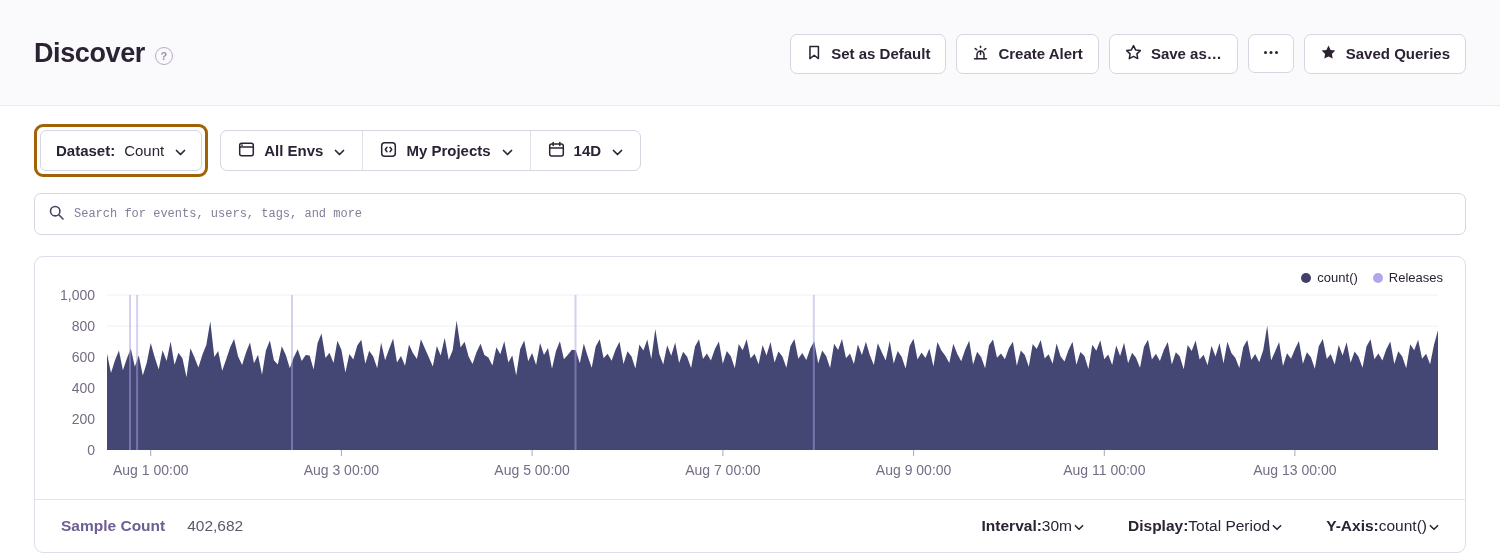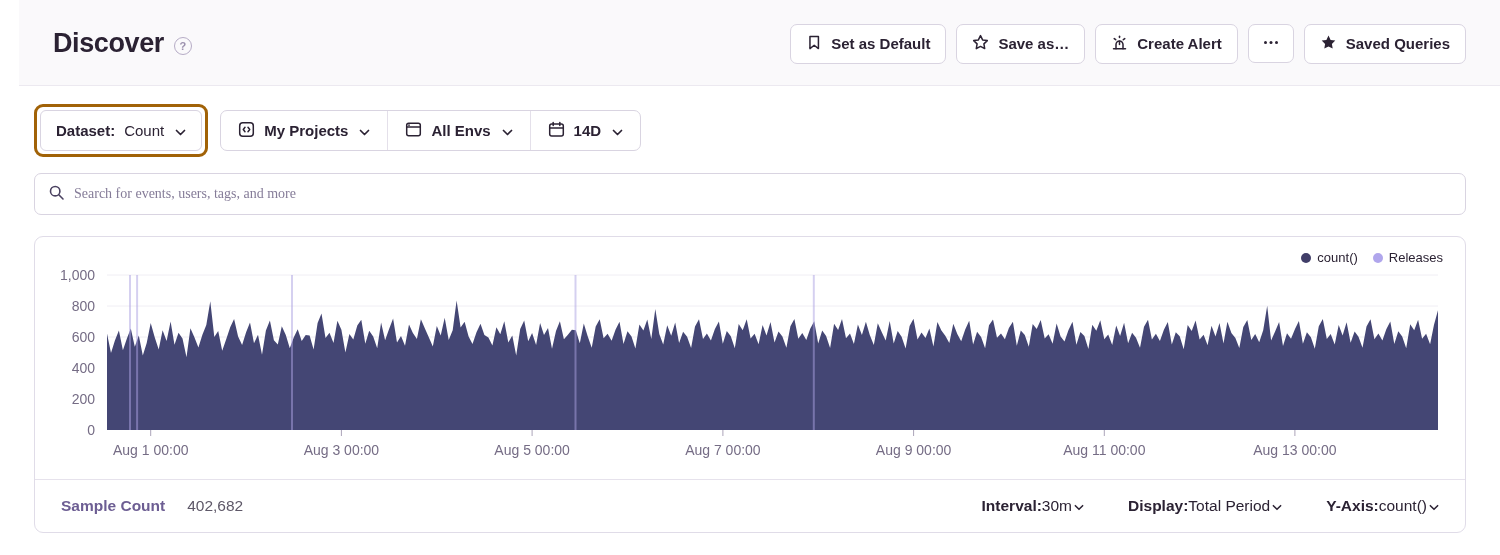--- a/index.html
+++ b/index.html
@@ -5,21 +5,21 @@
   * { box-sizing: border-box; margin: 0; padding: 0; }
   html,body { width:1500px; height:555px; }
   body {
     font-family: "Liberation Sans", sans-serif;
     background:#FFFFFF; color:#2B2233; overflow:hidden;
   }
   
   .hdr {
     display:flex; justify-content:space-between; align-items:center;
     padding:23px 34px 21px 34px; background:#FAF9FB;
-    border-bottom:1px solid #ECE9F0; height:86px;margin-left:19px;
+    border-bottom:1px solid #ECE9F0; height:106px;
   }
   .title-wrap { display:flex; align-items:center; gap:10px; }
   .page-title { font-size:27px; font-weight:700; color:#2B2233; letter-spacing:-0.4px; }
   .help {
     width:18px; height:18px; border:1.5px solid #B6ACC6; border-radius:50%;
     color:#9C91AE; font-size:11px; font-weight:700;
     display:flex; align-items:center; justify-content:center; margin-top:4px;
   }
   .actions { display:flex; gap:10px; align-items:center; }
   .btn {
@@ -48,21 +48,21 @@
   }
   .seg + .seg { border-left:1px solid #E4E0EA; }
   
   .search {
     margin-top:16px; display:flex; align-items:center; gap:9px;
     border:1px solid #D9D4E1; border-radius:7px; background:#FFF;
     height:42px; padding:0 13px;
   }
   .search input {
     flex:1; border:none; outline:none; background:transparent;
-    font-family:Liberation Serif, serif; font-size:14px; color:#1d4ed8;
+    font-family:Liberation Mono, monospace; font-size:12px; color:#1d4ed8;
   }
   .search input::placeholder { color:#857C98; }
   
   .card {
     margin-top:21px; border:1px solid #E0DCE8; border-radius:9px; background:#FFF;
   }
   .chart-wrap { position:relative; height:242px; }
   .legend {
     position:absolute; top:13px; right:22px; display:flex; gap:15px;
     align-items:center; font-size:13px; color:#2B2233; z-index:2;
@@ -96,38 +96,38 @@
     <button class="btn">
       <span>
         <svg width="16" height="17" viewBox="0 0 17 17">
             <path d="M4.2 2h9v13l-4.5-3.6L4.2 15z" fill="none" stroke="#2B2233" stroke-width="1.6" stroke-linejoin="round"></path>
           </svg>
       </span>
       <span>Set as Default</span>
     </button>
     <button class="btn">
       <span>
-        <svg width="17" height="17" viewBox="0 0 17 17">
-            <path d="M8.5 1.6l2.1 4.3 4.7.7-3.4 3.3.8 4.7-4.2-2.2-4.2 2.2.8-4.7L1.7 6.6l4.7-.7z" fill="none" stroke="#2B2233" stroke-width="1.5" stroke-linejoin="round"></path>
-          </svg>
-      </span>
-      <span>Save as…</span>
-    </button>
-    <button class="btn">
-      <span>
         <svg width="17" height="17" viewBox="0 0 17 17" fill="none" stroke="#2B2233" stroke-width="1.5" stroke-linecap="round" stroke-linejoin="round">
           <path d="M2.5 14.7h12"></path>
             <path d="M5 14.7v-4.2a3.5 3.5 0 0 1 7 0v4.2"></path>
             <path d="M8.5 7.2v3.4"></path>
             <path d="M3.2 4.6l1.5 1.1"></path>
             <path d="M13.8 4.6l-1.5 1.1"></path>
             <path d="M8.5 2.2v1.4"></path>
         </svg>
       </span>
       <span>Create Alert</span>
+    </button>
+    <button class="btn">
+      <span>
+        <svg width="17" height="17" viewBox="0 0 17 17">
+            <path d="M8.5 1.6l2.1 4.3 4.7.7-3.4 3.3.8 4.7-4.2-2.2-4.2 2.2.8-4.7L1.7 6.6l4.7-.7z" fill="none" stroke="#2B2233" stroke-width="1.5" stroke-linejoin="round"></path>
+          </svg>
+      </span>
+      <span>Save as…</span>
     </button>
     <button class="btn icon-only">
       <span>
         <svg width="18" height="17" viewBox="0 0 18 17">
             <circle cx="3.5" cy="8.5" r="1.5" fill="#2B2233"></circle>
             <circle cx="9" cy="8.5" r="1.5" fill="#2B2233"></circle>
             <circle cx="14.5" cy="8.5" r="1.5" fill="#2B2233"></circle>
           </svg>
       </span>
     </button>
@@ -152,42 +152,42 @@
         <span class="chev">
           <svg width="11" height="7" viewBox="0 0 11 7">
               <path d="M1.5 1.5l4 4 4-4" fill="none" stroke="#2B2233" stroke-width="1.7" stroke-linecap="round" stroke-linejoin="round"></path>
             </svg>
         </span>
       </button>
     </div>
     <div class="btn-group">
       <div class="seg">
         <span>
+          <svg width="17" height="17" viewBox="0 0 17 17" fill="none" stroke="#2B2233" stroke-width="1.5" stroke-linejoin="round">
+            <rect x="1.7" y="2.2" width="13.6" height="12.6" rx="2"></rect>
+              <path d="M1.7 6h13.6"></path>
+              <path d="M4 4.1h.01" stroke-linecap="round" stroke-width="1.8"></path>
+          </svg>
+        </span>
+        <span>All Envs</span>
+        <span class="chev">
+          <svg width="11" height="7" viewBox="0 0 11 7">
+              <path d="M1.5 1.5l4 4 4-4" fill="none" stroke="#2B2233" stroke-width="1.7" stroke-linecap="round" stroke-linejoin="round"></path>
+            </svg>
+        </span>
+      </div>
+      <div class="seg">
+        <span>
           <svg width="17" height="17" viewBox="0 0 17 17" fill="none" stroke="#2B2233" stroke-width="1.5" stroke-linecap="round" stroke-linejoin="round">
             <rect x="1.7" y="1.7" width="13.6" height="13.6" rx="3"></rect>
               <path d="M7 6.3L5.3 8.5 7 10.7"></path>
               <path d="M10 6.3l1.7 2.2-1.7 2.2"></path>
           </svg>
         </span>
         <span>My Projects</span>
-        <span class="chev">
-          <svg width="11" height="7" viewBox="0 0 11 7">
-              <path d="M1.5 1.5l4 4 4-4" fill="none" stroke="#2B2233" stroke-width="1.7" stroke-linecap="round" stroke-linejoin="round"></path>
-            </svg>
-        </span>
-      </div>
-      <div class="seg">
-        <span>
-          <svg width="17" height="17" viewBox="0 0 17 17" fill="none" stroke="#2B2233" stroke-width="1.5" stroke-linejoin="round">
-            <rect x="1.7" y="2.2" width="13.6" height="12.6" rx="2"></rect>
-              <path d="M1.7 6h13.6"></path>
-              <path d="M4 4.1h.01" stroke-linecap="round" stroke-width="1.8"></path>
-          </svg>
-        </span>
-        <span>All Envs</span>
         <span class="chev">
           <svg width="11" height="7" viewBox="0 0 11 7">
               <path d="M1.5 1.5l4 4 4-4" fill="none" stroke="#2B2233" stroke-width="1.7" stroke-linecap="round" stroke-linejoin="round"></path>
             </svg>
         </span>
       </div>
       <div class="seg">
         <span>
           <svg width="17" height="17" viewBox="0 0 17 17" fill="none" stroke="#2B2233" stroke-width="1.5" stroke-linecap="round" stroke-linejoin="round">
             <rect x="1.7" y="3" width="13.6" height="12" rx="2"></rect>

